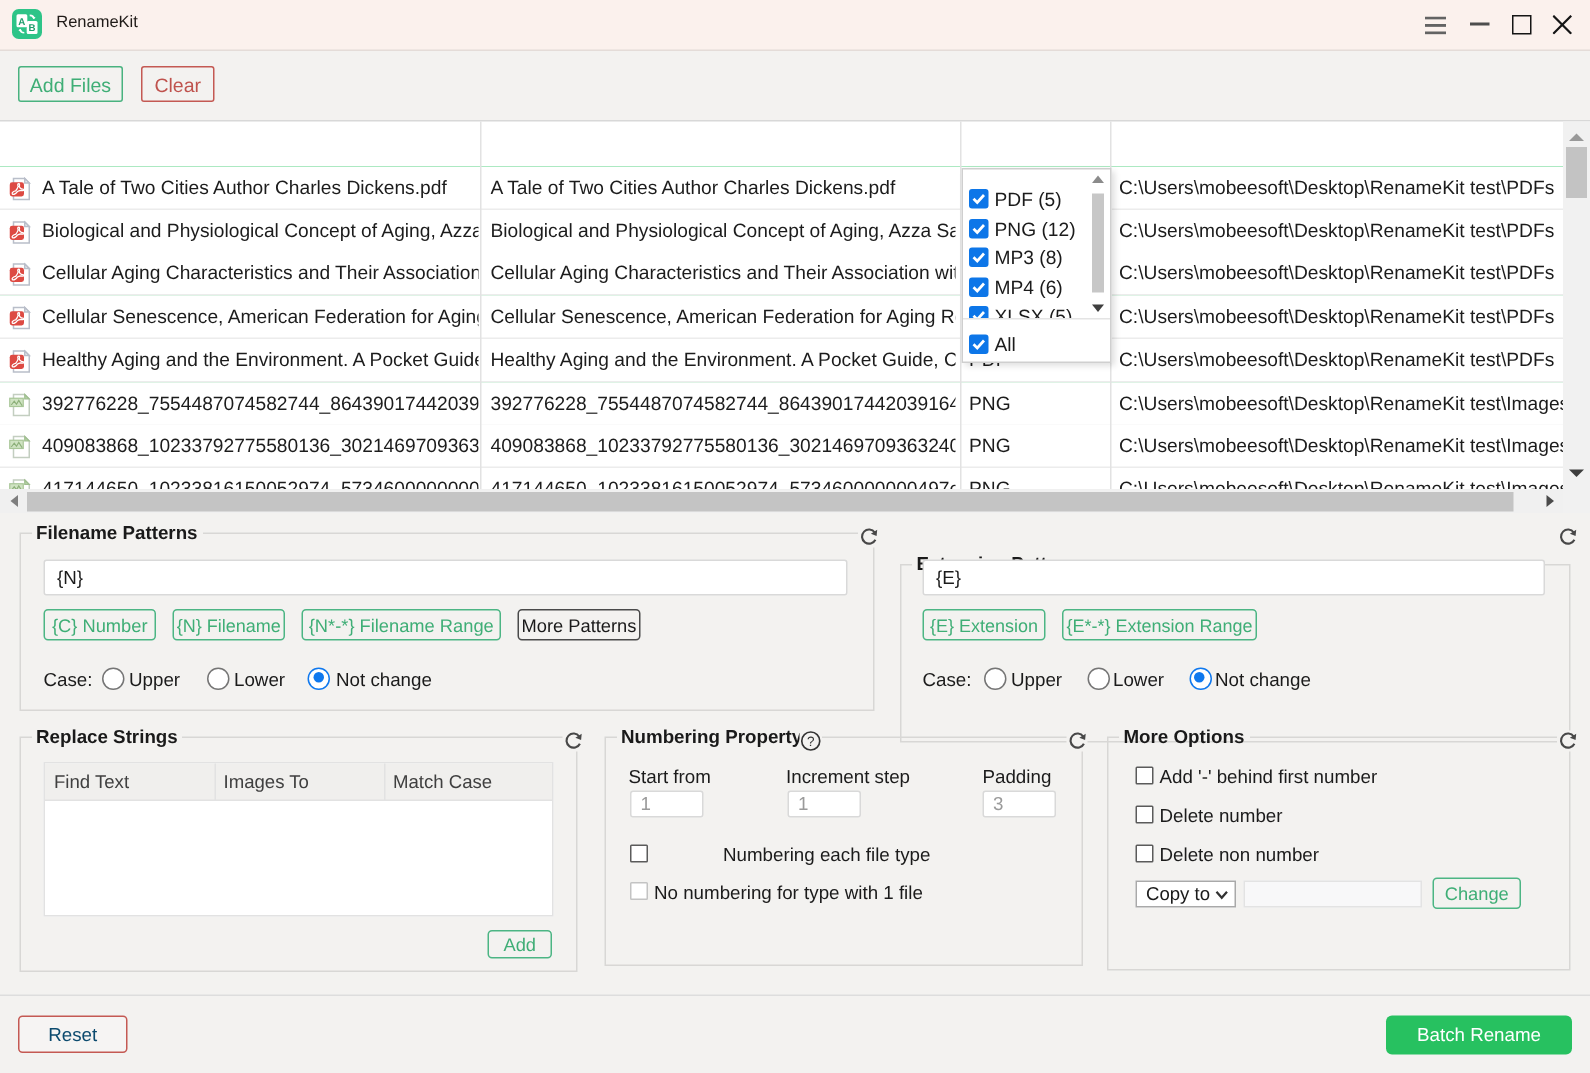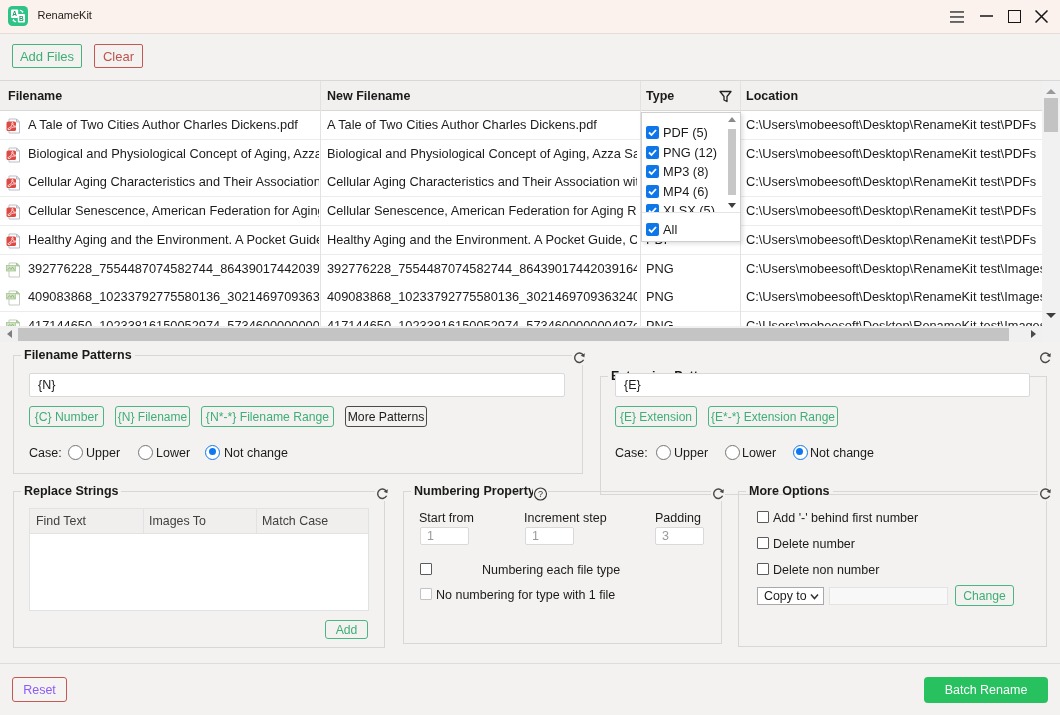--- a/index.html
+++ b/index.html
@@ -59,21 +59,21 @@
 .chk { position:absolute; width:12px; height:12px; border:1px solid #5b5b5b; border-radius:1px; background:#fff; }
 .chk.dis { border-color:#c3c3c3; }
 
 
 #rtable { position:absolute; left:29px; top:508px; width:340px; height:103px; border:1px solid #e2e2e2; background:#fff; }
 #rthead { position:absolute; left:0; top:0; width:338px; height:25px; background:#f0efed; border-bottom:1px solid #e2e2e2; }
 .rth { position:absolute; top:0; height:25px; line-height:25px; font-size:12.4px; color:#404040; }
 
 
 #footline { left:0; top:663px; width:1060px; height:1px; background:#dddddd; }
-#resetbtn { left:12px; top:677px; width:55px; height:25px; border:1px solid #c45953; color:#8b5cf6; border-radius:3px; background:#f6f4f3; }
+#resetbtn { left:12px; top:677px; width:73px; height:25px; border:1px solid #c45953; color:#0c4a6e; border-radius:3px; background:#f6f4f3; }
 #renamebtn { left:924px; top:677px; width:124px; height:26px; background:#27c160; color:#fff; border-radius:4px; font-size:12.5px; }
 </style>
 </head>
 <body>
 
 <div class="abs" id="titlebar"></div>
 <svg class="abs" style="left:8px; top:5.5px;" width="20" height="20" viewBox="0 0 20 20">
   <rect x="0" y="0" width="20" height="20" rx="4.5" fill="#2ec488"></rect>
   <rect x="3" y="3.5" width="7.2" height="8.6" rx="1" fill="#fff"></rect>
   <text x="6.6" y="10.4" font-size="6.5" font-weight="bold" fill="#1f9e6d" text-anchor="middle" font-family="Liberation Sans, sans-serif">A</text>
@@ -94,29 +94,20 @@
 <div class="abs" style="left:980px; top:15.2px; width:13px; height:1.9px; background:#4d4d4d;"></div>
 <div class="abs" style="left:1008px; top:10px; width:13px; height:13px; border:1.4px solid #151515;"></div>
 <svg class="abs" style="left:1035px; top:10px;" width="13" height="13" viewBox="0 0 13 13">
   <path d="M0.5 0.5 L12.5 12.5 M12.5 0.5 L0.5 12.5" stroke="#151515" stroke-width="1.5"></path>
 </svg>
 
 <div class="btn" id="addfiles">Add Files</div>
 <div class="btn" id="clearbtn">Clear</div>
 
 <div class="abs" id="table">
-  <div id="thead">
-    <div class="th" style="left:8px;">Filename</div>
-    <div class="th" style="left:327px;">New Filename</div>
-    <div class="th" style="left:646px;">Type</div>
-    <div class="th" style="left:746px;">Location</div>
-    <svg style="position:absolute; left:719px; top:9px;" width="13" height="13" viewBox="0 0 13 13">
-      <path d="M1 1.5 H12 L8 6.5 V11.5 L5 10 V6.5 Z" fill="none" stroke="#222" stroke-width="1.3" stroke-linejoin="round"></path>
-    </svg>
-  </div>
   <div id="tbody" style="position:absolute; left:0; top:30px; width:1042px; height:215px; overflow:hidden; background:#22c55e;">
       <div class="row" style="top:0px;">
         <span class="ficon"><svg width="15" height="16" viewBox="0 0 15 16">
             <path d="M3 1 H10.5 L13.5 4 V15 H3 Z" fill="#fff" stroke="#b9bec9" stroke-width="1"></path>
             <path d="M10.5 1 L13.5 4 H10.5 Z" fill="#eef0f3" stroke="#b9bec9" stroke-width="1"></path>
             <rect x="0.5" y="3.5" width="9.5" height="9.5" rx="1.6" fill="#dd4a43"></rect>
             <path d="M2.2 11.3 C1.6 10.2 3.4 9.5 4.4 9.3 C5.3 8.3 5.9 7.1 6.1 6.3 C5.6 5.2 5.8 4.5 6.5 4.5 C7.2 4.5 7.1 5.5 6.8 6.3 C7.1 7.1 7.7 7.7 8.4 8.0 C9.5 8.0 10.0 8.2 9.9 8.7 C9.8 9.3 8.8 9.2 7.8 8.9 C7.0 9.1 6.2 9.4 5.6 9.7 C4.8 10.8 3.2 12.2 2.2 11.3 Z" fill="none" stroke="#fff" stroke-width="0.85"></path>
           </svg></span>
         <div class="cell c1">A Tale of Two Cities Author Charles Dickens.pdf</div>
         <div class="cell c2">A Tale of Two Cities Author Charles Dickens.pdf</div>

